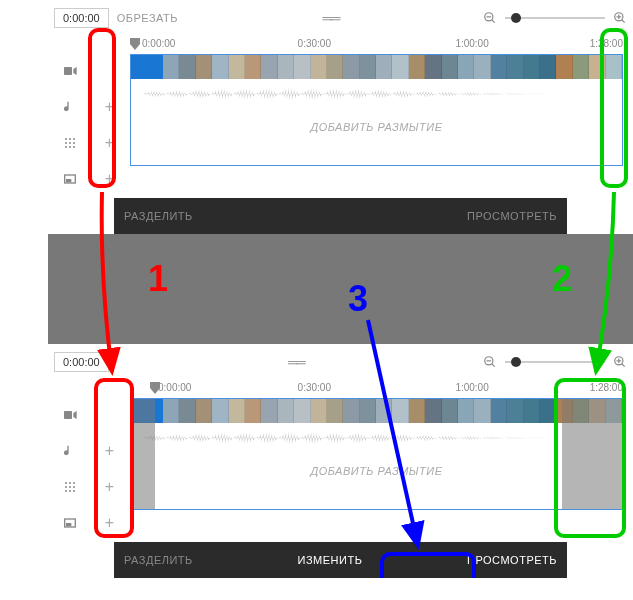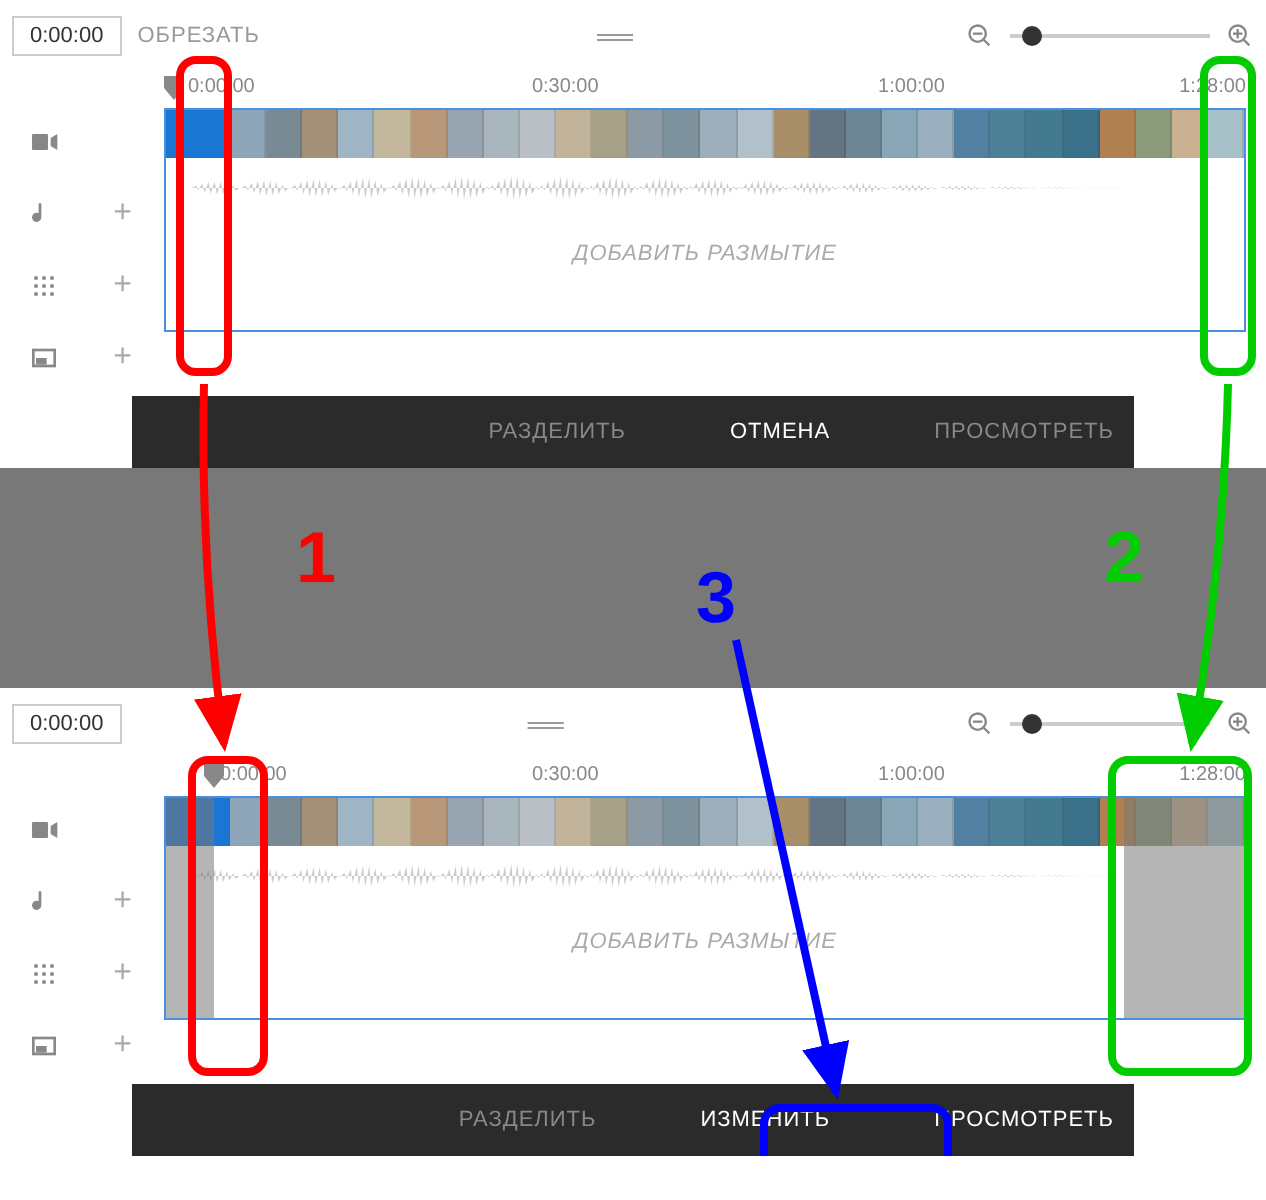--- a/index.html
+++ b/index.html
@@ -32,35 +32,35 @@
   .clip-row { height: 24px; background: linear-gradient(90deg, #1976d2 0 32px, #ccc 32px 100%); display: flex; align-items: center; }
   .thumbs { margin-left: 32px; height: 24px; display: flex; flex: 1; overflow: hidden; }
   .thumb { flex: 1; height: 24px; border-right: 1px solid rgba(0,0,0,0.1); }
   .wave-row { height: 30px; display: flex; align-items: center; justify-content: center; padding: 4px 12px; }
   .wave { width: 100%; height: 20px; }
   .blur-row { height: 36px; display: flex; align-items: center; justify-content: center; font-size: 11px; color: #aaa; letter-spacing: 0.5px; font-style: italic; }
   .spacer-row { height: 20px; }
   
   .dim-overlay { position: absolute; top: 0; bottom: 0; background: rgba(120,120,120,0.55); }
   
-  .action-bar { background: #2b2b2b; height: 36px; display: flex; align-items: center; justify-content: flex-end; gap: 32px; margin: 10px 60px 0 60px; }
+  .action-bar { background: #2b2b2b; height: 36px; display: flex; align-items: center; justify-content: space-between; gap: 12px; margin: 10px 60px 0 60px; }
   .action-bar span { font-size: 11px; color: #888; letter-spacing: 0.5px; padding: 6px 10px; }
   .action-bar span.active { color: #fff; }
   
   .gray-band { background: #787878; height: 110px; position: relative; }
   
   .annot { position: absolute; font-size: 36px; font-weight: bold; font-family: Arial; z-index: 50; }
   .annot-box { position: absolute; border-width: 4px; border-style: solid; border-radius: 10px; z-index: 40; background: transparent; }
   
   svg.arrow { position: absolute; z-index: 45; overflow: visible; }
 </style>
 </head>
 <body>
 
-<div style="position:relative; width:633px;">
+<div style="position:relative; width:633px;padding-left:48px;">
 
 <div class="editor-panel">
   <div class="top-row">
     <div class="time-box">0:00:00</div>
     <div class="mode-label">ОБРЕЗАТЬ</div>
     <div class="grip">══</div>
     <div class="zoom-area">
       <svg class="zoom-icon" viewBox="0 0 24 24" fill="none" stroke="currentColor" stroke-width="2">
             <circle cx="10" cy="10" r="7"></circle>
             <line x1="15" y1="15" x2="20" y2="20"></line>
@@ -162,21 +162,20 @@
                 <path id="wavep1" fill="#ccc" d="M0 10 L0 10 L1 10 L3 8.825222929582075 L4 11.174777070417925 L6 7.763647387449389 L7 12.236352612550611 L9 6.989481023098417 L10 13.010518976901583 L12 6.641059147843076 L13 13.358940852156923 L15 6.796654840128237 L16 13.203345159871763 L18 7.458726284518705 L19 12.541273715481296 L21 8.54959623753155 L22 11.45040376246845 L24 9.91983037791006 L25 10.08016962208994 L27 8.631435645102945 L28 11.368564354897055 L30 7.3269551299579065 L31 12.673044870042094 L33 6.376972585885023 L34 13.623027414114977 L36 5.945305011074545 L37 14.054694988925455 L39 6.121384598791391 L40 13.87861540120861 L42 6.903003581232655 L43 13.096996418767345 L45 8.192959305819253 L46 11.807040694180747 L48 9.810676711699038 L49 10.189323288300962 L51 8.482488328619272 L52 11.517511671380728 L54 6.9478096085778285 L55 13.052190391422172 L57 5.82891248192011 L58 14.17108751807989 L60 5.312910010902775 L61 14.687089989097224 L63 5.499184427732748 L64 14.500815572267252 L66 6.381018868009527 L67 13.618981131990473 L69 7.843390021026711 L70 12.15660997897329 L72 9.677750814323032 L73 10.322249185676968 L75 8.388052418300152 L76 11.611947581699848 L78 6.649044407271321 L79 13.35095559272868 L81 5.37771771124233 L82 14.62228228875767 L84 4.781010250414743 L85 15.218989749585257 L87 4.966506388279597 L88 15.033493611720402 L90 5.923402510308395 L91 14.076597489691604 L93 7.521564263993565 L94 12.478435736006436 L96 9.529211767182614 L97 10.470788232817386 L99 8.353164359281372 L100 11.646835640718628 L102 6.447663483788188 L103 13.552336516211813 L105 5.0494836615709096 L106 14.95051633842909 L108 4.380758131613934 L109 15.619241868386066 L111 4.555004124967452 L112 15.444995875032548 L114 5.557914006782493 L115 14.442085993217507 L117 7.247734505216287 L118 12.752265494783714 L120 9.375447196305265 L121 10.624552803694735 L123 8.378143335044584 L124 11.621856664955416 L126 6.353996152401436 L127 13.646003847598564 L129 4.8625177741875385 L130 15.137482225812462 L132 4.135455439094957 L133 15.864544560905042 L135 4.289531413761418 L136 15.710468586238582 L138 5.307578611630747 L139 14.692421388369253 L141 7.040245940441984 L142 12.959754059558016 L144 9.228147793898252 L145 10.771852206101748 L147 8.45886301016439 L148 11.54113698983561 L150 6.371311438138674 L151 13.628688561861326 L153 4.826379601194777 L154 15.173620398805223 L156 4.059172434367281 L157 15.94082756563272 L159 4.186538951150494 L160 15.813461048849506 L162 5.189076573172005 L163 14.810923426827994 L165 6.914119896116773 L166 13.085880103883227 L168 9.09924854233778 L169 10.90075145766222 L171 8.587344760344614 L172 11.412655239655386 L174 6.495902899458299 L175 13.504097100541701 L177 4.941478950656278 L178 15.058521049343721 L180 4.155937191180174 L181 15.844062808819826 L183 4.252974322377955 L184 15.747025677622045 L186 5.211496743341702 L187 14.788503256658299 L189 6.879808975872958 L190 13.120191024127042 L192 8.999821287955912 L193 11.000178712044088 L195 8.75261708748789 L196 11.24738291251211 L198 6.717623475156289 L199 13.282376524843711 L201 5.199247605387467 L202 14.800752394612534 L204 4.419543350391128 L205 15.580456649608873 L207 4.485759106391785 L208 15.514240893608214 L210 5.375544718962226 L211 14.624455281037774 L213 6.942219318360885 L214 13.057780681639116 L216 8.93900814373662 L217 11.06099185626338 L219 8.941767611994258 L220 11.058232388005742 L222 7.020820458352725 L223 12.979179541647275 L225 5.582863400131825 L226 14.417136599868176 L228 4.833985474627115 L229 15.166014525372885 L231 4.871881104522244 L232 15.128118895477755 L234 5.673267692677406 L235 14.326732307322594 L237 7.100079239788762 L238 12.899920760211238 L240 8.923083272184083 L241 11.076916727815917 L243 9.141101456314988 L244 10.858898543685012 L246 7.38559528425224 L247 12.61440471574776 L249 6.068470637216658 L250 13.931529362783342 L252 5.374491745380467 L253 14.625508254619533 L255 5.389101010183059 L256 14.610898989816942 L258 6.0883255834917165 L259 13.911674416508284 L261 7.34571143806822 L262 12.65428856193178 L264 8.95472200296061 L265 11.04527799703939 L267 9.337313813886372 L268 10.662686186113628 L270 7.789293082399188 L271 12.210706917600813 L273 6.626810148673297 L274 13.373189851326703 L276 6.009086396513609 L277 13.99091360348639 L279 6.007233947902279 L280 13.992766052097721 L282 6.596802881463574 L283 13.403197118536426 L285 7.665239273011752 L286 12.334760726988248 L288 9.03254155275543 L289 10.96745844724457 L291 9.518585387616017 L292 10.481414612383983 L294 8.208114118860815 L295 11.791885881139185 L297 7.225147712939732 L298 12.774852287060268 L300 6.700581403106317 L301 13.299418596893684 L303 6.689929709118878 L304 13.310070290881121 L306 7.1685202722806265 L307 12.831479727719373 L309 8.039228184898365 L310 11.960771815101635 L312 9.150957864119933 L313 10.849042135880067 L315 9.675517033382143 L316 10.324482966617857 L318 8.618734078397894 L319 11.381265921602106 L321 7.829372524940348 L322 12.170627475059652 L324 7.408870629463779 L325 12.59112937053622 L327 7.396843570358483 L328 12.603156429641517 L330 7.768771844169189 L331 12.231228155830811 L333 8.443733071938231 L334 11.556266928061769 L336 9.300379669923352 L337 10.699620330076648 L339 9.801833721750628 L340 10.198166278249372 L342 8.999822815208386 L343 11.000177184791614 L345 8.406129000523862 L346 11.593870999476138 L348 8.093381538026046 L349 11.906618461973954 L351 8.08606437543336 L352 11.91393562456664 L354 8.360384749863574 L355 11.639615250136426 L357 8.851693503556675 L358 11.148306496443325 L360 9.467735503816185 L361 10.532264496183815 L363 9.894806763060126 L364 10.105193236939874 L366 9.333361395164042 L367 10.666638604835958 L369 8.924845792899275 L370 11.075154207100725 L372 8.71553078584938 L373 11.28446921415062 L375 8.716649746934985 L376 11.283350253065015 L378 8.905975567299633 L379 11.094024432700367 L381 9.234593033142646 L382 10.765406966857354 L384 9.637303857929423 L385 10.362696142070577 L387 9.955365696824844 L388 10.044634303175156 L390 9.605674112842795 L391 10.394325887157205 L393 9.35953533313141 L394 10.64046466686859 L396 9.241031091898225 L397 10.758968908101775 L399 9.251110975012912 L400 10.748889024987088 L402 9.370262846737187 L403 10.629737153262813 L405 9.564278426188316 L406 10.435721573811684 L408 9.791792909472955 L409 10.208207090527045 L411 9.98789564200101 L412 10.01210435799899 L414 9.808114396892652 L415 10.191885603107348 L417 9.690254721052487 L418 10.309745278947513 L420 9.641907511934312 L421 10.358092488065688 L423 9.657692812472526 L424 10.342307187527474 L426 9.722289518377378 L427 10.277710481622622 L429 9.81482084661466 L430 10.18517915338534 L432 9.913595965724834 L433 10.086404034275166 L435 9.999740424314009 L436 10.000259575685991 L438 9.937369469993419 L439 10.062630530006581 L441 9.904143105125755 L442 10.095856894874245 L444 9.89810094651842 L445 10.10189905348158 L447 9.912305937457335 L448 10.087694062542665 L450 9.937412453372414 L451 10.062587546627586 L453 9.96429502009538 L454 10.03570497990462 L456 9.986133547845316 L457 10.013866452154684 L459 9.999545375948678 L460 10.000454624051322 L462 9.995376424886953 L463 10.004623575113047 L465 9.995980085286284 L466 10.004019914713716 L468 9.998563995874278 L469 10.001436004125722 L471 9.999991443291377 L472 10.000008556708623 L474 9.998929395661046 L475 10.001070604338954 L477 9.996354678809201 L478 10.003645321190799 L480 9.9951840397152 L481 10.0048159602848 L483 9.99913286410899 L484 10.00086713589101 L486 9.988870036277522 L487 10.011129963722478 L489 9.968242123954013 L490 10.031757876045987 L492 9.941787344241423 L493 10.058212655758577 L495 9.915826006538419 L496 10.084173993461581 L498 9.899234971574948 L499 10.100765028425052 L500 10 Z"></path>
               </svg>
             </div>
         <div class="blur-row">ДОБАВИТЬ РАЗМЫТИЕ</div>
         <div class="spacer-row"></div>
       </div>
     </div>
   </div>
   <div class="action-bar">
     <span>РАЗДЕЛИТЬ</span>
-    <span class="active">ОТМЕНА</span>
     <span>ПРОСМОТРЕТЬ</span>
   </div>
 </div>
 
 <div class="gray-band"></div>
 
 <div class="editor-panel">
   <div class="top-row">
     <div class="time-box">0:00:00</div>
     <div class="grip">══</div>

